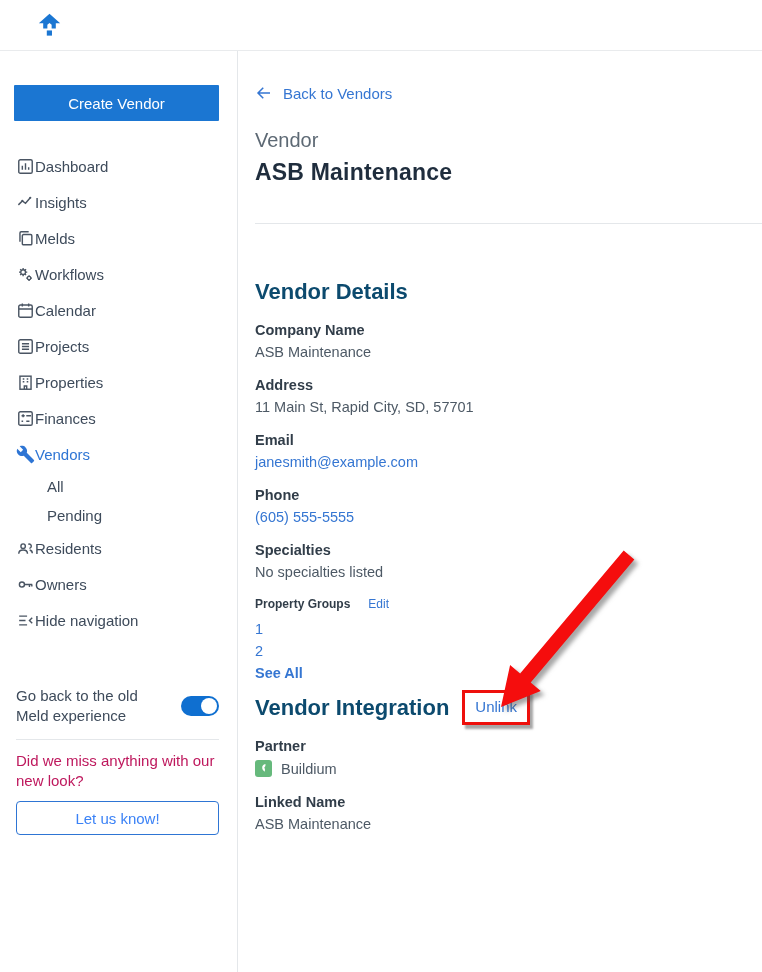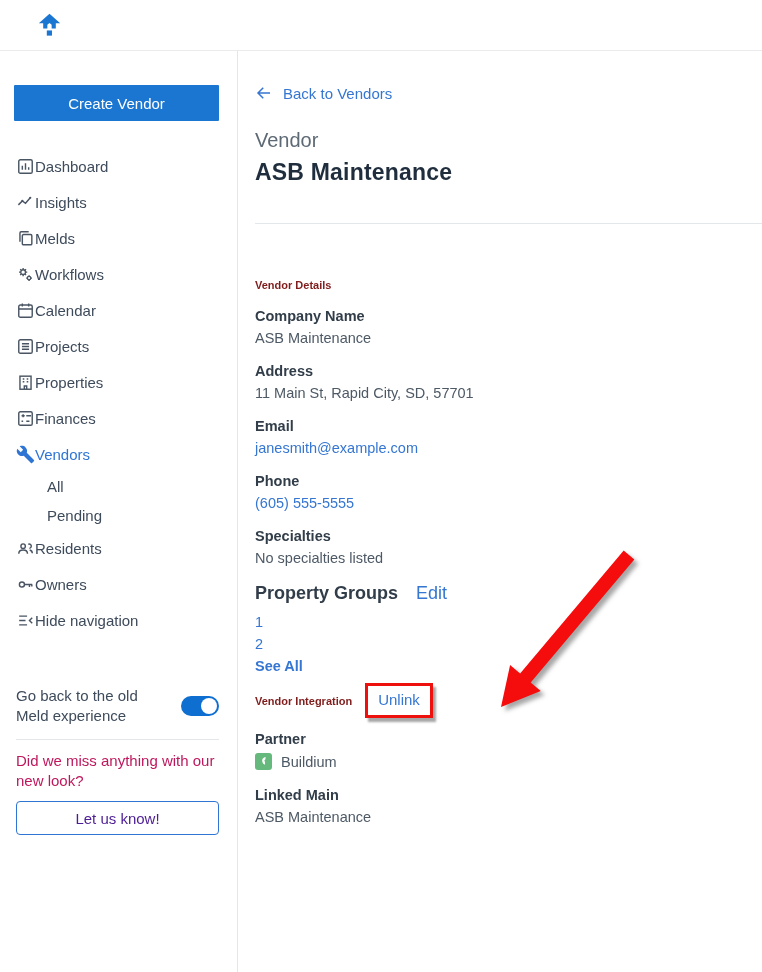--- a/index.html
+++ b/index.html
@@ -36,37 +36,37 @@
 
   .sidebar-footer { margin-top:48px; padding:0 18px 0 16px; }
   .toggle-row { display:flex; align-items:center; gap:10px; }
   .toggle-label { font-size:15px; line-height:20px; color:#3e4b5b; flex:1; }
   .toggle { width:38px; height:20px; border-radius:10px; background:#0f6fd0; position:relative; flex:0 0 38px; cursor:pointer; }
   .toggle-knob { position:absolute; right:2px; top:2px; width:16px; height:16px; border-radius:50%; background:#fff; }
   .footer-divider { border-top:1px solid #e4e7ea; margin-top:13px; }
   .feedback-text { margin-top:11px; font-size:15px; line-height:20px; color:#be185d; }
   .letusknow-btn {
     margin-top:10px; width:100%; height:34px; background:#fff; border:1px solid #2e75d4;
-    border-radius:4px; color:#4c1d95; font-size:15px; font-family:inherit; cursor:pointer;
+    border-radius:4px; color:#3b82f6; font-size:15px; font-family:inherit; cursor:pointer;
   }
 
   
   .back-row { display:flex; align-items:center; gap:10px; font-size:15px; color:#3576d2; cursor:pointer; width:max-content;text-align:center; }
   .back-row svg { width:18px; height:18px; stroke:#3576d2; }
   .eyebrow { margin-top:27px; font-size:20px; color:#5d6974; }
   .page-title { margin-top:7px; font-size:23px; font-weight:700; color:#1f2d3d; letter-spacing:.2px; }
   .title-divider { margin-top:37px; border-bottom:1px solid #e4e7ea; }
 
-  .section-heading { font-size:11px; font-weight:700; color:#7f1d1d; }
+  .section-heading { font-size:22px; font-weight:700; color:#0c4a6e; }
   .details-heading { margin-top:55px; }
   .field { margin-top:17px; font-size:14.5px; }
   .field-label { font-weight:700; color:#313d49; }
   .field-value { margin-top:6px; color:#4d5965; }
 
-  .pg-row { display:flex; align-items:baseline; gap:18px; margin-top:17px; font-size:18px; }
+  .pg-row { display:flex; align-items:baseline; gap:18px; margin-top:17px; font-size:12px; }
   .pg-links { margin-top:7px; font-size:14.5px; }
   .pg-links .pg-link { line-height:22px; }
   .see-all { font-weight:700; line-height:22px; }
 
   .integration-row { display:flex; align-items:center; margin-top:6px; }
   .unlink-box {
     margin-left:13px; border:3px solid #ee100c; padding:5px 10px 6px;
     box-shadow:3px 4px 2px rgba(95,95,95,.55); display:inline-block; background:transparent;
   }
   .unlink-link { font-size:15px; }
@@ -285,21 +285,21 @@
       <div class="partner-row">
         <span class="buildium-ico">
           <svg viewBox="0 0 12 12">
               <path fill="#ffffff" d="M8.2 1.2 Q4.2 2.2 4.6 5.6 Q4.9 8.4 7.4 9.6 Q8.1 6.6 6.9 5.0 Q8.6 3.6 8.2 1.2 Z"></path>
             </svg>
         </span>
         <span>Buildium</span>
       </div>
     </div>
     <div class="field">
-      <div class="field-label">Linked Main</div>
+      <div class="field-label">Linked Name</div>
       <div class="field-value">ASB Maintenance</div>
     </div>
 
     <div class="arrow-annotation">
       <svg viewBox="0 0 160 175" width="160" height="175">
         <polygon fill="#f50d0d" points="12,162 21.1,120.1 31.1,128.5 134.7,5.5 145.3,14.5 41.7,137.5 51.7,145.9"></polygon>
       </svg>
     </div>
   </main>
 </div>

